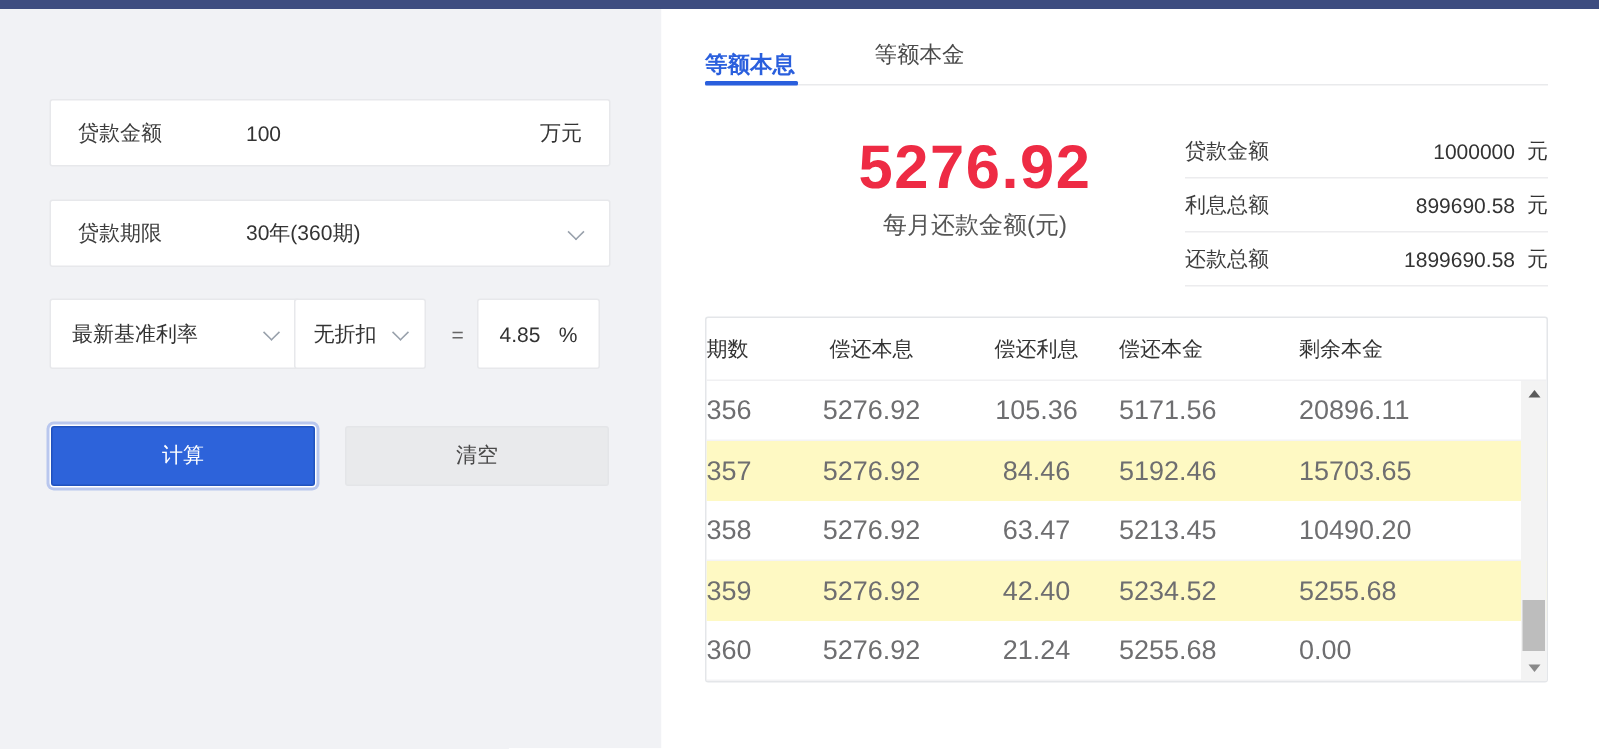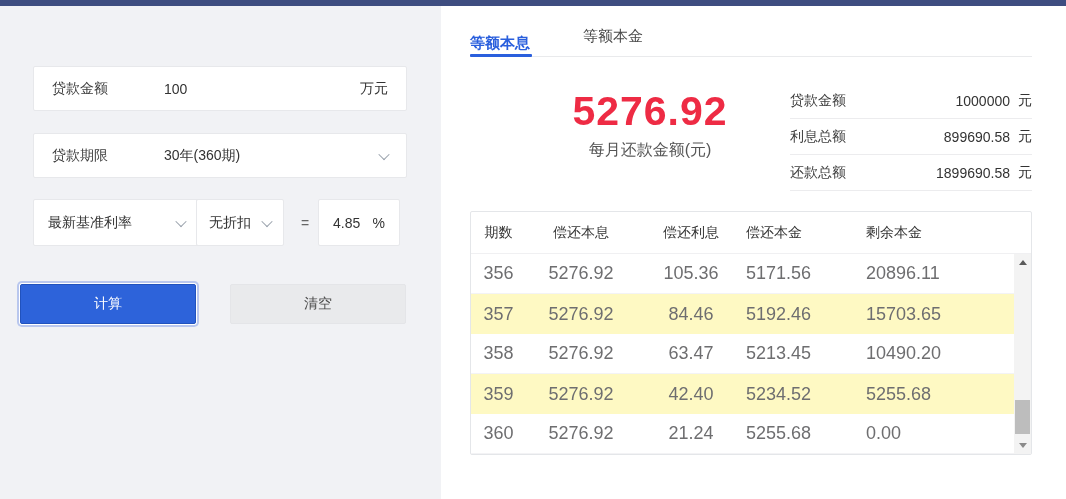--- a/index.html
+++ b/index.html
@@ -29,21 +29,21 @@
   .f3a { left:33px; top:193px; width:167px; height:47px; padding:0 14px; justify-content:space-between; }
   .f3b { left:196px; top:193px; width:88px; height:47px; padding:0 12px; justify-content:space-between;font-family:Liberation Serif, serif; }
   .eq { position:absolute; left:301px; top:209px; font-size:14px; color:#666; }
   .f3c { left:318px; top:193px; width:82px; height:47px; padding:0 14px; justify-content:space-between; }
 
   .btn {
     position:absolute; top:278px; width:176px; height:40px; font-size:14px;
     display:flex; align-items:center; justify-content:center; cursor:pointer; border-radius:2px;
   }
   .btn-calc {
-    left:20px; background:#2d63da; color:#fff; border:1px solid #2152bd;
+    left:34px; background:#2d63da; color:#fff; border:1px solid #2152bd;
     box-shadow:0 0 0 1px #fff, 0 0 0 3px rgba(80,120,225,.35);
   }
   .btn-clear { left:230px; background:#e9eaec; color:#4a4a4a; border:1px solid #e4e5e8; }
 
   .right-panel { position:absolute; left:441px; top:6px; width:625px; height:493px; background:#fff; }
 
   .tab { position:absolute; top:27px; font-size:15px; cursor:pointer; }
   .tab1 { left:470px; color:#2a5fdd; font-weight:bold;margin-top:7px; }
   .tab2 { left:583px; color:#4a4a4a; }
   .tabs-line { position:absolute; left:470px; top:56px; width:562px; height:1px; background:#e9eaec; }
@@ -62,21 +62,21 @@
   .sum-row .s-unit { width:22px; text-align:right; }
 
   .tbl { position:absolute; left:470px; top:211px; width:562px; height:244px;
     border:1px solid #e4e6e9; border-radius:2px; background:#fff; }
   .thead { display:flex; height:42px; align-items:center; font-size:14px; color:#333;
     border-bottom:1px solid #f0f0f2; }
   .tbody { position:relative; height:200px; overflow:hidden; }
   .trow { display:flex; height:40px; align-items:center; font-size:18px; color:#6e6e70;
     border-bottom:1px solid #f3f3f5; }
   .trow.alt { background:#fef9c3; border-bottom:none; }
-  .c0 { width:55px; text-align:center; }
+  .c0 { width:55px; text-align:left; }
   .c1 { width:110px; text-align:center; }
   .c2 { width:110px; text-align:center; }
   .c3 { width:120px; text-align:left; }
   .c4 { width:150px; text-align:left; }
 
   .sbar { position:absolute; right:0; top:0; width:17px; height:200px; background:#f3f3f3; }
   .sbtn { position:absolute; left:0; width:17px; height:17px; background:#f3f3f3;
     display:flex; align-items:center; justify-content:center; cursor:pointer; }
   .sbtn.up { top:0; } .sbtn.down { bottom:0; }
   .tri-up { width:0; height:0; border-left:4px solid transparent; border-right:4px solid transparent;

